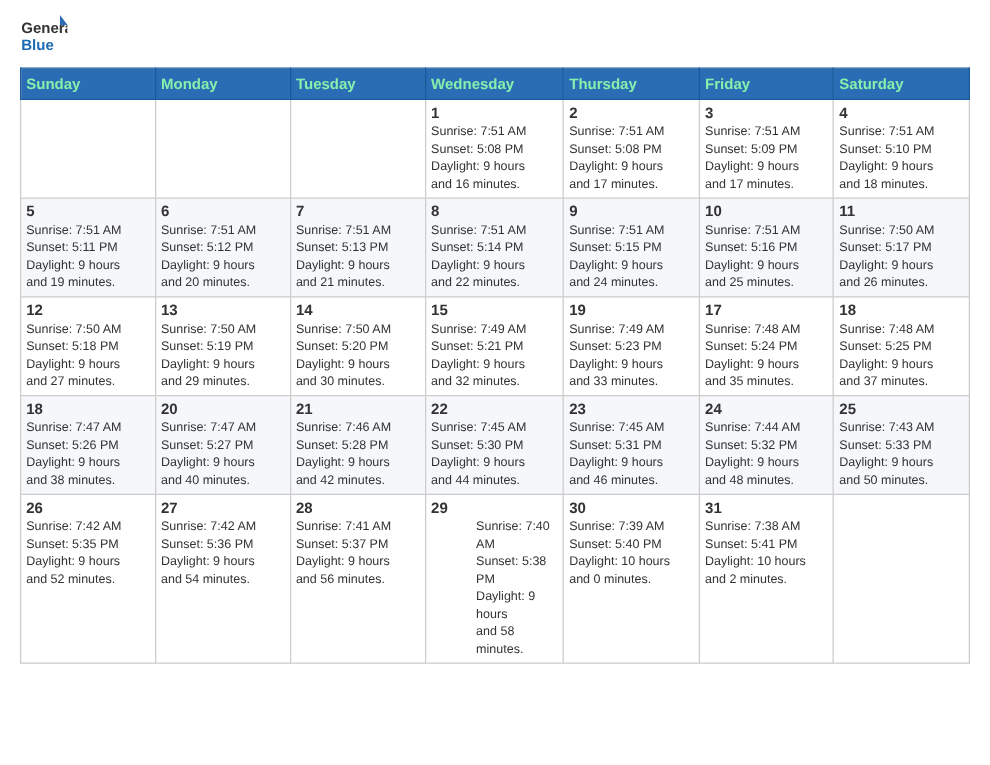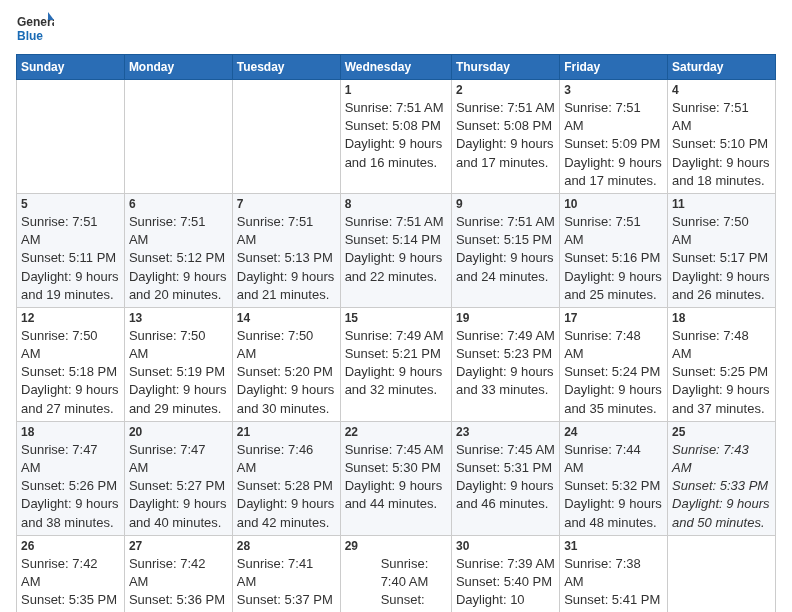--- a/index.html
+++ b/index.html
@@ -40,21 +40,21 @@
       font-size: 14px;
       color: #555;
     }
     .calendar {
       width: 100%;
       border-collapse: collapse;
       border: 1px solid #ccc;
     }
     .calendar th {
       background: #2a6db5;
-      color: #ffffff;
+      color: #86efac;
       font-size: 12px;
       font-weight: bold;
       padding: 5px 4px;
       text-align: left;
       border: 1px solid #1a5a9a;
     }
     .calendar td {
       border: 1px solid #ccc;
       vertical-align: top;
       padding: 3px 4px;
@@ -65,21 +65,21 @@
     .calendar tr:nth-child(even) td {
       background: #f5f7fa;
     }
     .day-number {
       font-size: 12px;
       font-weight: bold;
       color: #333;
       margin-bottom: 2px;
     }
     .day-info {
-      font-size: 13px;
+      font-size: 10px;
       color: #333;
       line-height: 1.4;
     }
     .empty-cell {
       background: #fff !important;
     }
   </style>
 </head>
 <body>
 
@@ -286,21 +286,21 @@
           </td>
           <td>
             <div class="day-number">24</div>
             <div class="day-info" style="white-space: pre-line;">Sunrise: 7:44 AM
 Sunset: 5:32 PM
 Daylight: 9 hours
 and 48 minutes.</div>
           </td>
           <td>
             <div class="day-number">25</div>
-            <div class="day-info" style="white-space: pre-line; font-style: italic;">Sunrise: 7:43 AM
+            <div class="day-info" style="white-space: pre-line;">Sunrise: 7:43 AM
 Sunset: 5:33 PM
 Daylight: 9 hours
 and 50 minutes.</div>
           </td>
         </tr>
         <tr>
           <td>
             <div class="day-number">26</div>
             <div class="day-info" style="white-space: pre-line;">Sunrise: 7:42 AM
 Sunset: 5:35 PM

